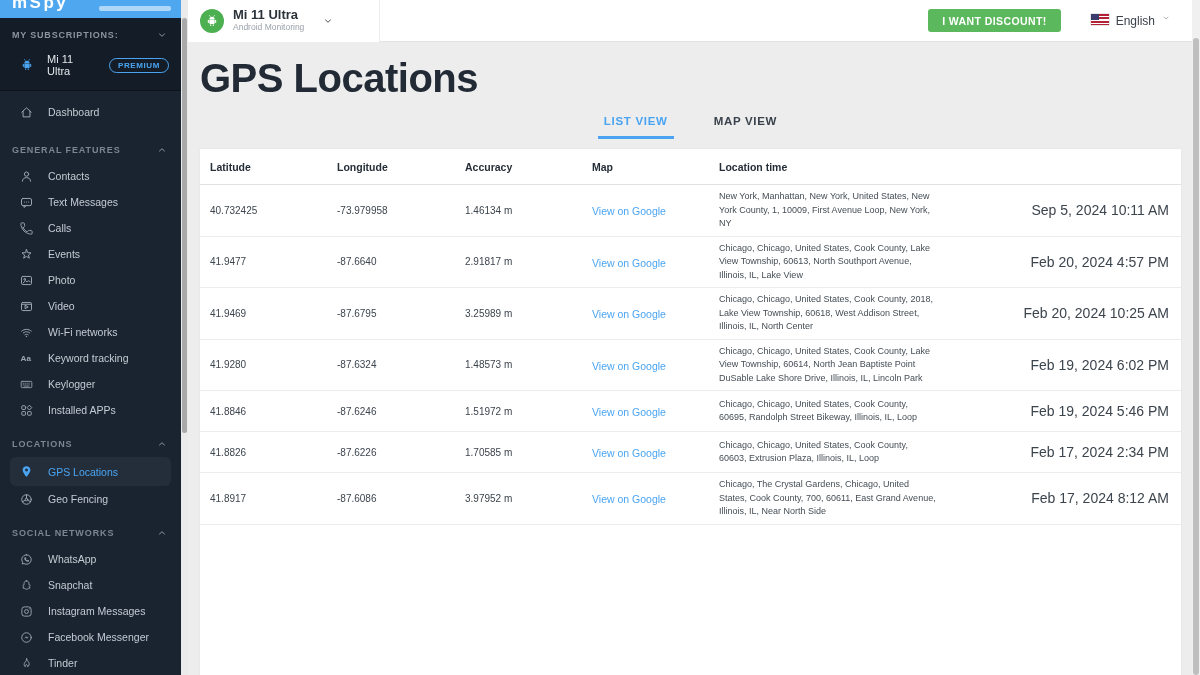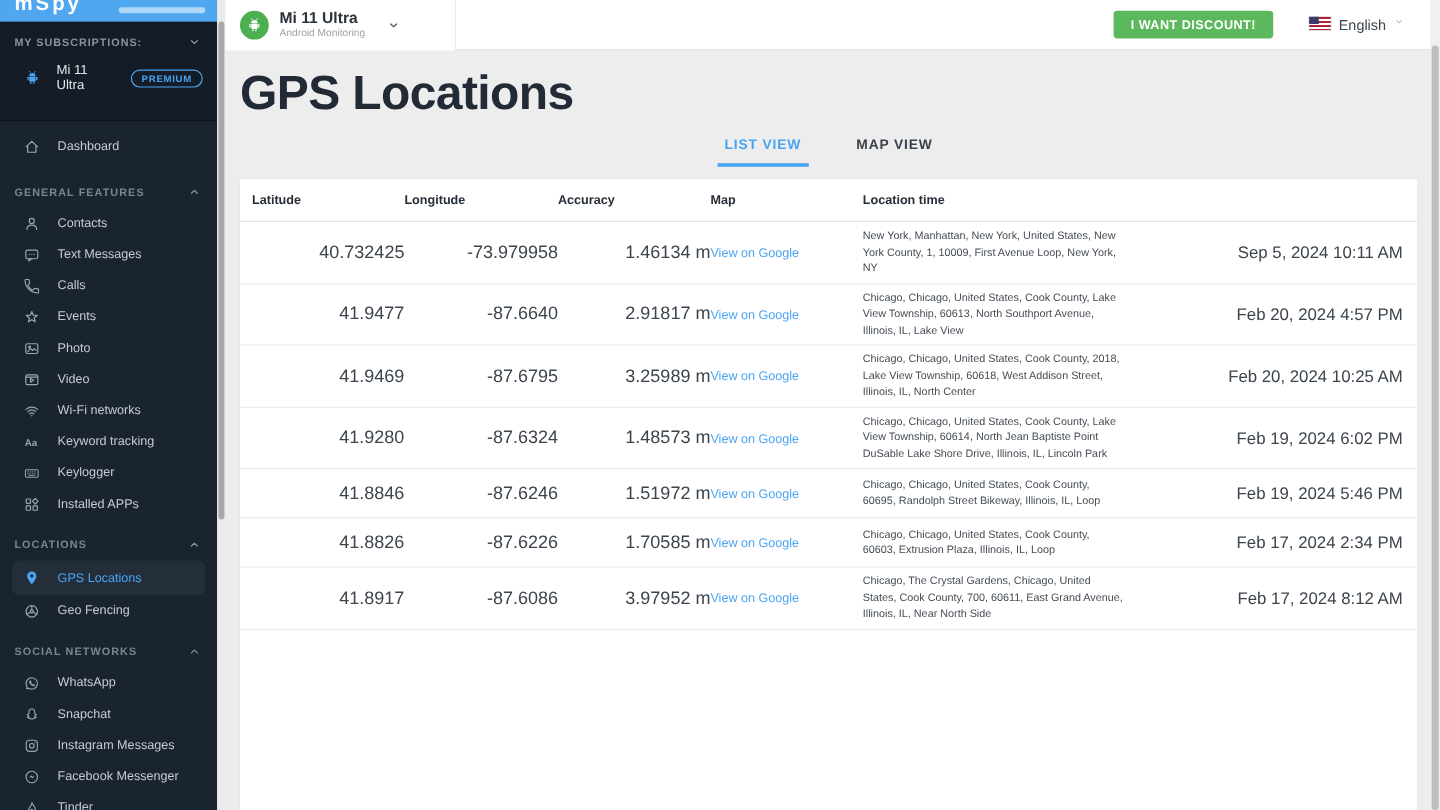--- a/index.html
+++ b/index.html
@@ -4,21 +4,21 @@
 <style>
   * { box-sizing: border-box; margin: 0; padding: 0; }
   html,body { width:1200px; height:675px; overflow:hidden; }
   body { font-family:"Liberation Sans", sans-serif; background:#ededee; position:relative; color:#3a424b; }
 
   
   .sidebar { position:absolute; left:0; top:0; width:181px; height:675px; background:#1a2430; overflow:hidden; }
   .logo-bar { height:18px; background:#4fa7f0; position:relative; overflow:hidden; }
   .logo { position:absolute; left:12px; top:-7px; color:#fff; font-size:17px; font-weight:bold; letter-spacing:2.5px; }
   .logo-smalltext { position:absolute; right:10px; top:6px; width:72px; height:5px; background:rgba(255,255,255,.55); border-radius:2px; }
-  .subs-block { background:#141d27; padding:12px 0 20px 0; border-bottom:1px solid #0d141c; }
+  .subs-block { background:#141d27; padding:12px 0 10px 0; border-bottom:1px solid #0d141c; }
   .subs-header { display:flex; align-items:center; justify-content:space-between; padding:0 14px 0 12px; color:#8b949d; font-size:9px; font-weight:bold; letter-spacing:.8px; cursor:pointer; }
   .subs-item { display:flex; align-items:center; gap:12px; padding:13px 12px 3px 19px; cursor:pointer; }
   .subs-name { color:#e1e6ea; font-size:11px; flex:1; }
   .badge { border:1px solid #4aa4f1; color:#4aa4f1; font-size:8px; font-weight:bold; letter-spacing:.6px; border-radius:9px; padding:2px 8px; }
   .side-section-header { display:flex; align-items:center; justify-content:space-between; padding:16px 14px 8px 12px; color:#7b8691; font-size:9px; font-weight:bold; letter-spacing:.9px; cursor:pointer; }
   .side-item { display:flex; align-items:center; gap:14px; height:26px; margin:0 10px; padding-left:9px; border-radius:6px; cursor:pointer; color:#9aa5b0; }
   .side-item .side-label { color:#c3cbd3; font-size:10.5px; }
   .side-item.active { background:#242e3b; color:#4aa4f1; height:29px; }
   .side-item.active .side-label { color:#4aa4f1; }
   .ic { width:15px; height:15px; flex:0 0 15px; }
@@ -52,21 +52,21 @@
   .page-title { font-size:40px; font-weight:bold; color:#222b35; letter-spacing:-.5px; padding-top:14px; }
   .tabs { width:981px; display:flex; justify-content:center; gap:34px; margin-top:8px; }
   .tab { font-size:11.5px; font-weight:bold; letter-spacing:.7px; color:#39424b; padding:6px 6px 9px 6px; border-bottom:3px solid transparent; cursor:pointer; }
   .tab.active { color:#4aa4f1; border-bottom-color:#4aa4f1; }
 
   .card { width:981px; height:527px; background:#fff; margin-top:10px; box-shadow:0 0 2px rgba(0,0,0,.06); }
   .thead, .trow { display:grid; grid-template-columns:127px 128px 127px 127px minmax(0,1fr) 170px; align-items:center; padding:0 12px 0 10px; }
   .thead { height:36px; border-bottom:1px solid #e2e2e2; font-size:10.5px; font-weight:bold; color:#262e37; }
   .th-right { text-align:left; }
   .trow { min-height:41px; border-bottom:1px solid #ececec; padding-top:5px; padding-bottom:5px; }
-  .cell-num { font-size:15px; color:#3c444d;text-align:right; }
+  .cell-num { font-size:10px; color:#3c444d; }
   .map-link { font-size:10.5px; color:#4ba5f2; text-decoration:none; cursor:pointer; }
   .cell-addr { font-size:9px; color:#454d55; line-height:13.5px; max-width:218px; }
   .cell-time { font-size:14px; color:#3c444d; text-align:right; }
 
   
   .main-scroll { position:absolute; right:0; top:0; width:8px; height:675px; background:#f0f0f0; }
   .main-scroll-thumb { position:absolute; top:38px; left:1px; width:6px; height:637px; background:#bfbfbf; border-radius:3px; }
 
   .sprite { position:absolute; width:0; height:0; overflow:hidden; }
 </style>

